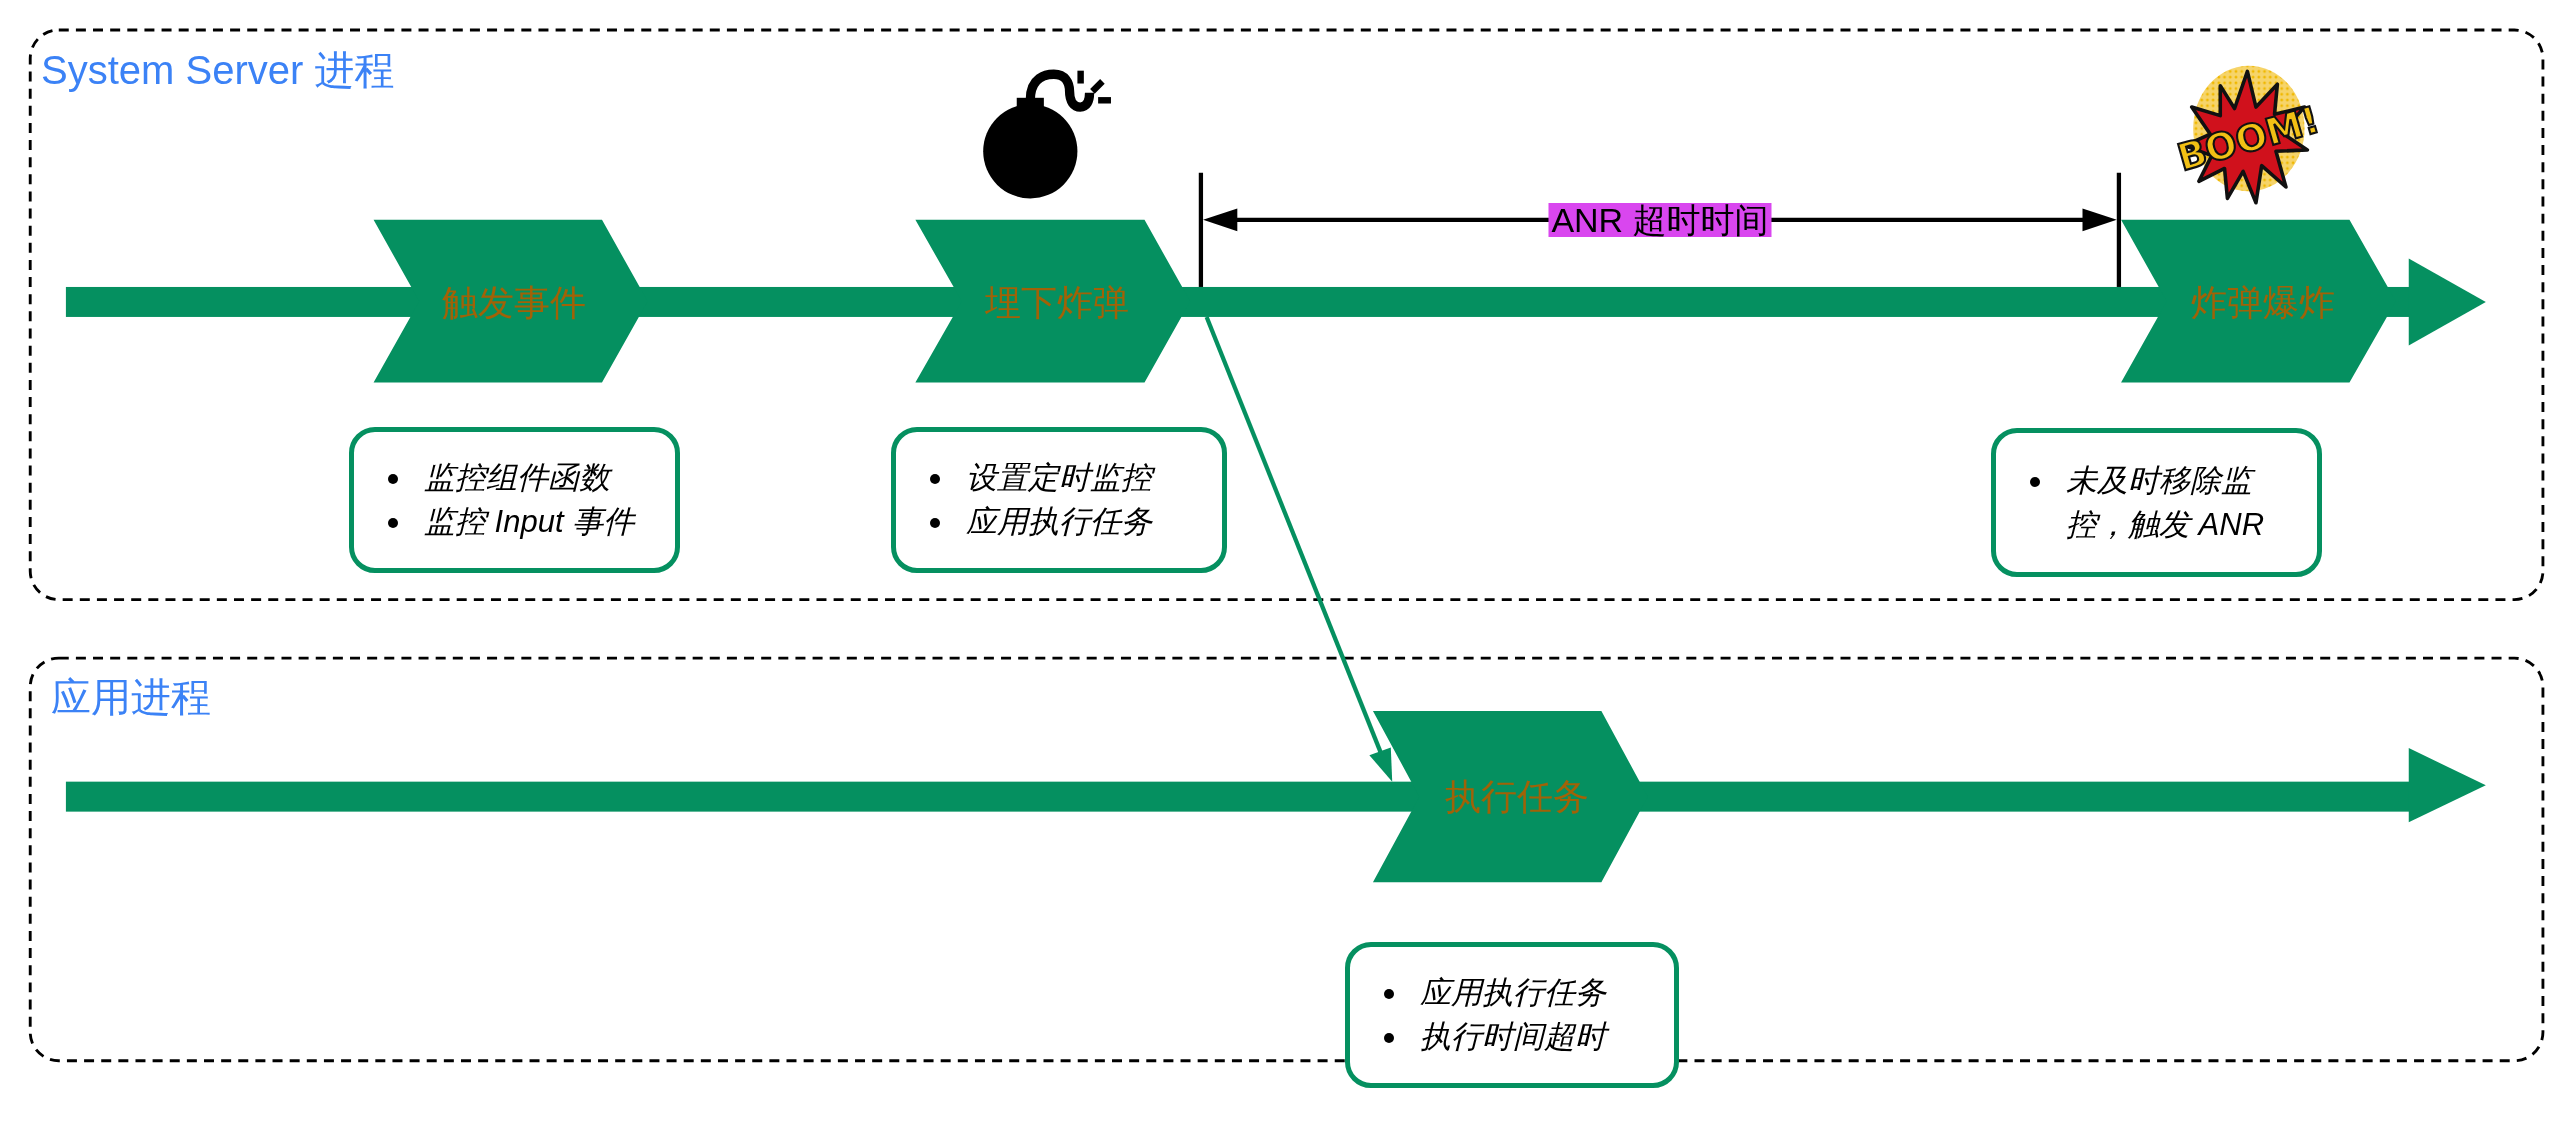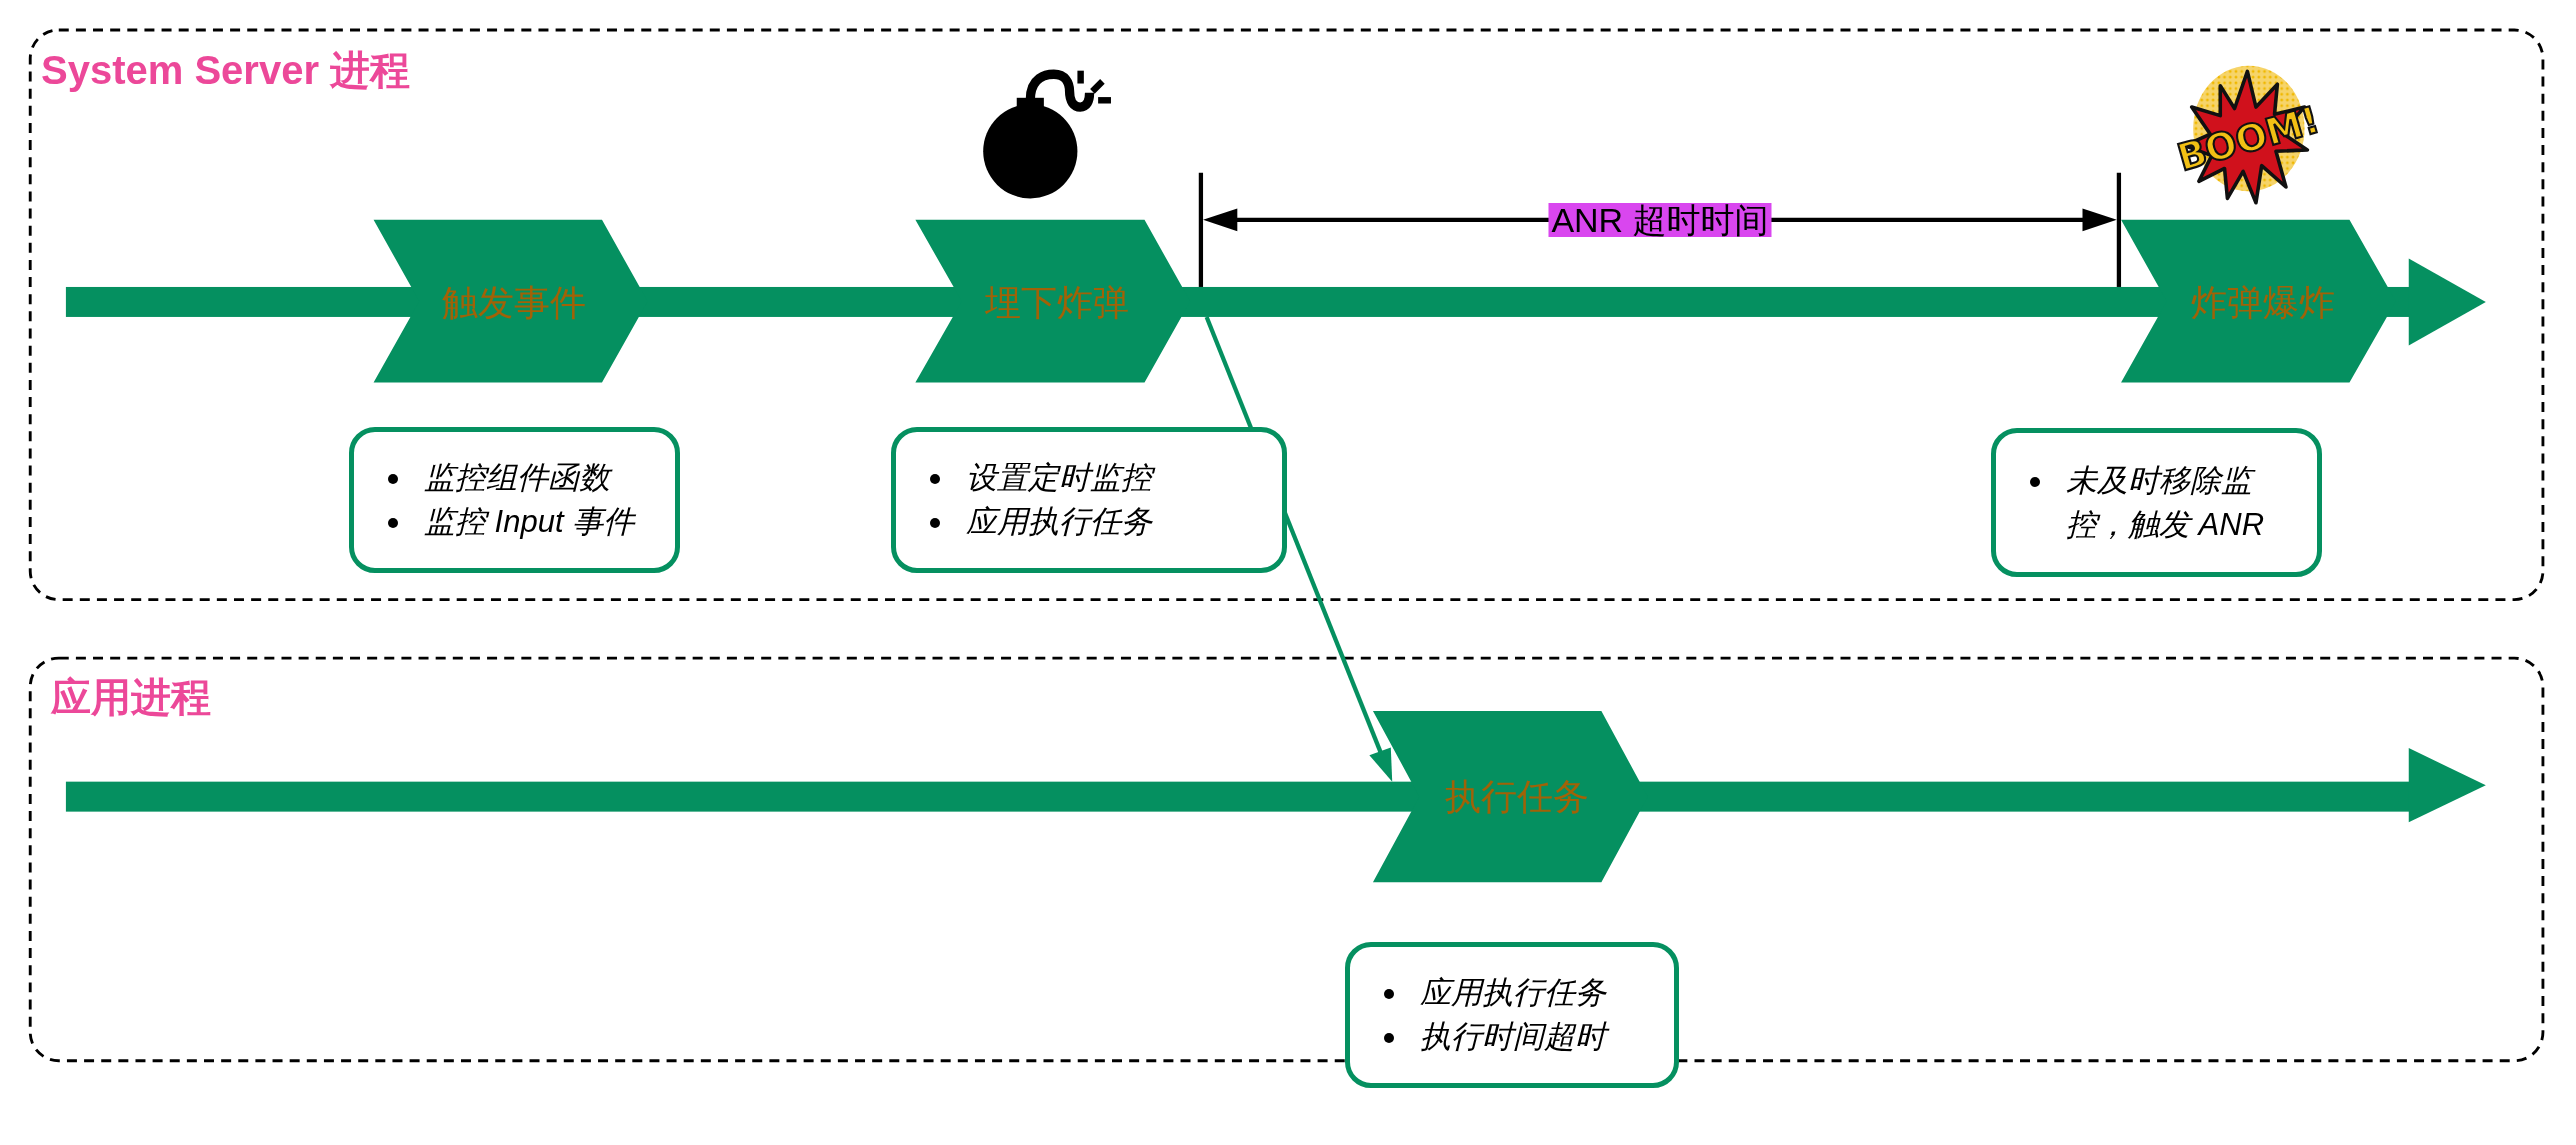--- a/index.html
+++ b/index.html
@@ -1,19 +1,19 @@
 <!DOCTYPE html>
 <html style="font-size:11.4px"><head>
 <meta charset="utf-8">
 <style>
   html, body { margin: 0; padding: 0; background: #ffffff; }
   body { width: 2576px; height: 1145px; position: relative; overflow: hidden;
          font-family: "Liberation Sans", "DejaVu Sans", sans-serif; }
   #diagram { position: absolute; left: 0; top: 0; }
-  .lane-title { position: absolute; font-size: 40px; color: #ec4899; line-height: 1; white-space: nowrap; font-weight: bold; }
+  .lane-title { position: absolute; font-size: 40px; color: #3b82f6; line-height: 1; white-space: nowrap; }
   .step-label { position: absolute; color: #a16207; font-size: 36px; line-height: 1; white-space: nowrap;
                 transform: translate(-50%, -50%); }
   .note { position: absolute; border: 5px solid #059060; border-radius: 26px; background: #fff;
           box-sizing: border-box; display: flex; align-items: center; font-style: italic; }
   .note ul { margin: 0; padding: 0 0 0 70px; list-style: none; }
   .note li { position: relative; font-size: 31px; line-height: 44px; color: #000; white-space: nowrap; }
   .note li::before { content: ""; position: absolute; left: -36px; top: 18px; width: 10px; height: 10px;
                      border-radius: 50%; background: #000; }
   .note li.wrap { white-space: normal; }
   .anr-label { position: absolute; font-size: 34px; line-height: 1; background: #d946ef; color: #000;
@@ -79,21 +79,21 @@
 <div class="step-label" style="left:1517px; top:797px;">执行任务</div>
 
 <div class="anr-label" style="left:1660px; top:220px;">ANR 超时时间</div>
 
 <div class="note" style="left:349px; top:427px; width:331px; height:146px;">
   <ul>
     <li>监控组件函数</li>
     <li>监控 Input 事件</li>
   </ul>
 </div>
-<div class="note" style="left:891px; top:427px; width:396px; height:146px;border-radius:26px;">
+<div class="note" style="left:891px; top:427px; width:336px; height:146px;border-radius:26px;">
   <ul>
     <li>设置定时监控</li>
     <li>应用执行任务</li>
   </ul>
 </div>
 <div class="note" style="left:1991px; top:428px; width:331px; height:149px;">
   <ul style="width:214px;">
     <li class="wrap">未及时移除监控，触发 ANR</li>
   </ul>
 </div>

